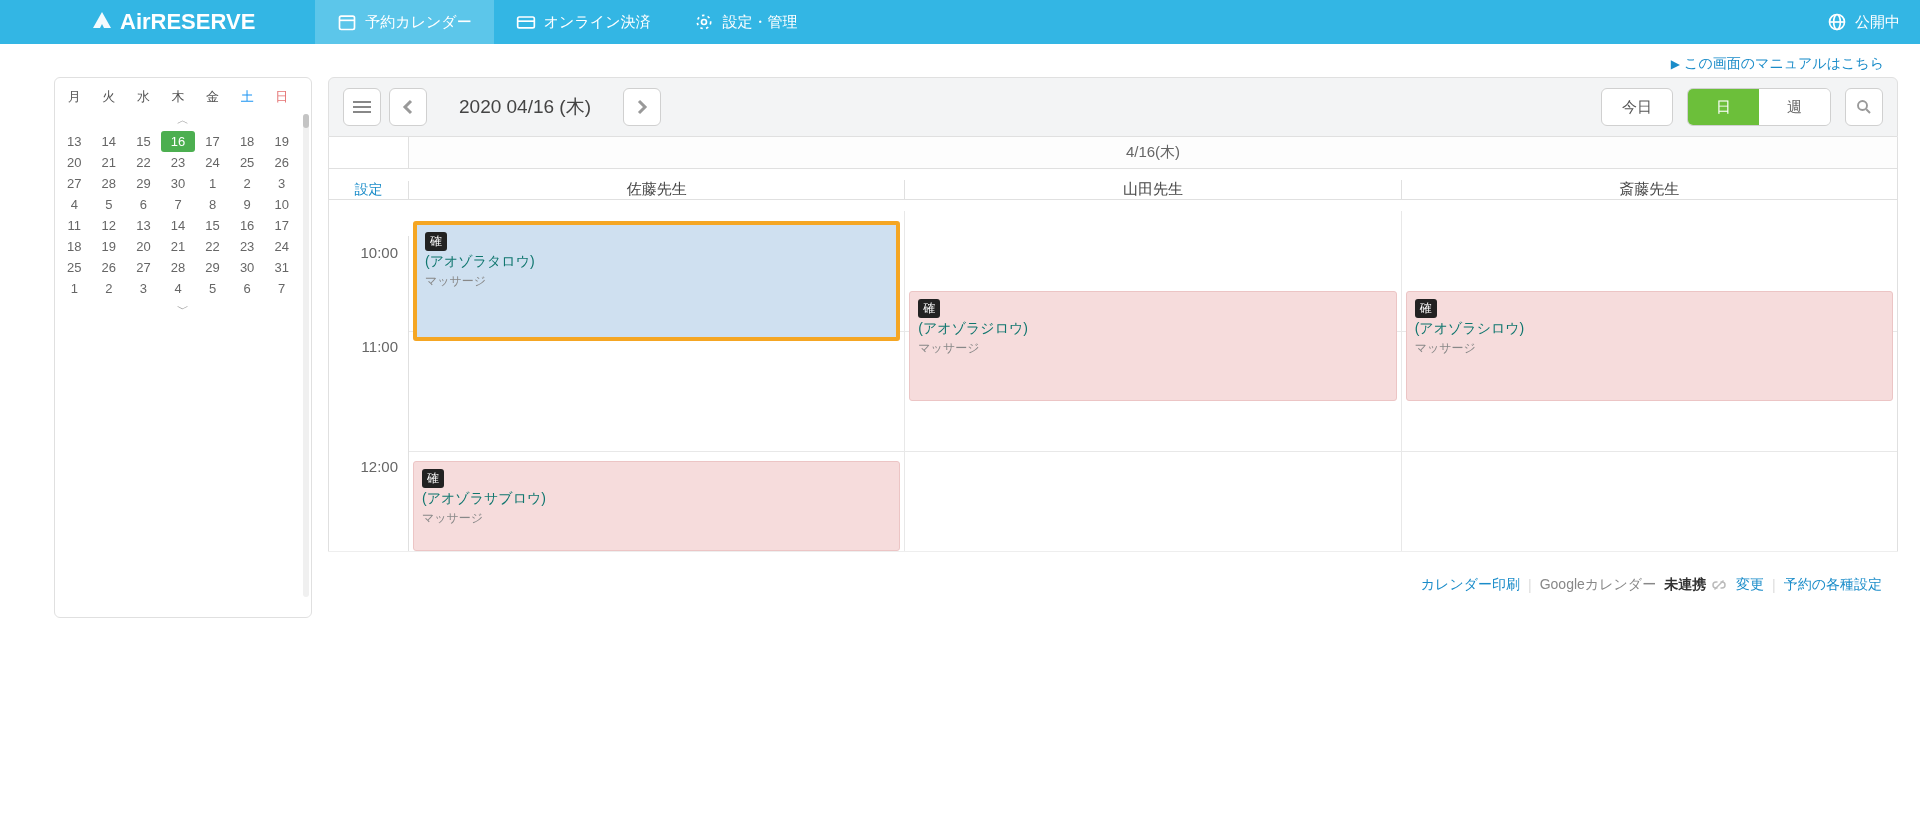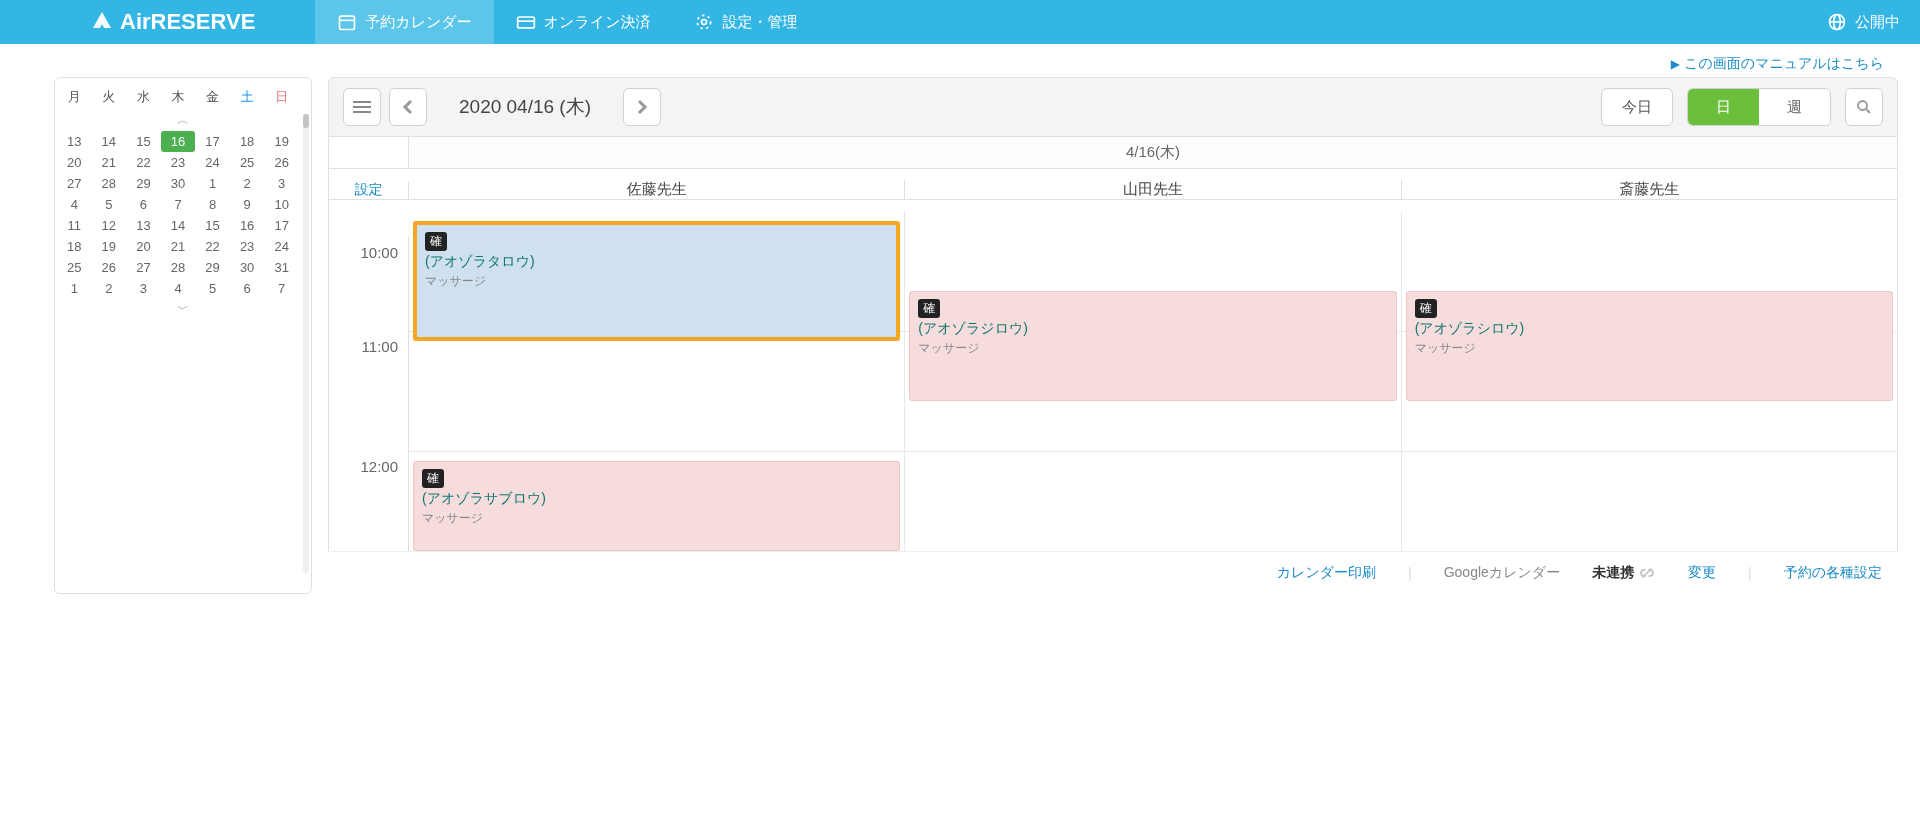--- a/index.html
+++ b/index.html
@@ -67,21 +67,21 @@
 
 .event { position: absolute; left: 4px; right: 4px; border-radius: 3px; padding: 6px 8px; overflow: hidden; }
 .event-pink { background: #f6dcdc; border: 1px solid #ecc5c5; }
 .event-blue { background: #cfe0f0; border: 1px solid #b4cde6; }
 .event-highlight { border: 4px solid #f5a623; }
 .event-badge { display: inline-block; background: #222; color: #fff; font-size: 12px; border-radius: 3px; padding: 1px 5px; margin-bottom: 2px; }
 .event-name { font-size: 14px; color: #0f766e; }
 .event-service { font-size: 12px; color: #888; margin-top: 2px; }
 
 
-.footer-links { display: flex; justify-content: flex-end; align-items: center; gap: 32px; padding: 12px 16px; font-size: 14px; border-top: 1px solid #eee; margin-top: -1px; }
+.footer-links { display: flex; justify-content: flex-end; align-items: center; gap: 8px; padding: 24px 16px; font-size: 14px; border-top: 1px solid #eee; margin-top: -1px; }
 .footer-links .link { color: #1a8cc9; cursor: pointer; }
 .footer-links .sep { color: #ddd; }
 .footer-links .muted { color: #888; }
 .footer-links .bold { color: #333; font-weight: 600; }
 .unlink-icon { display:inline-block; width:18px; height:14px; vertical-align:middle; }
 </style>
 </head>
 <body>
 
 <div class="header">

